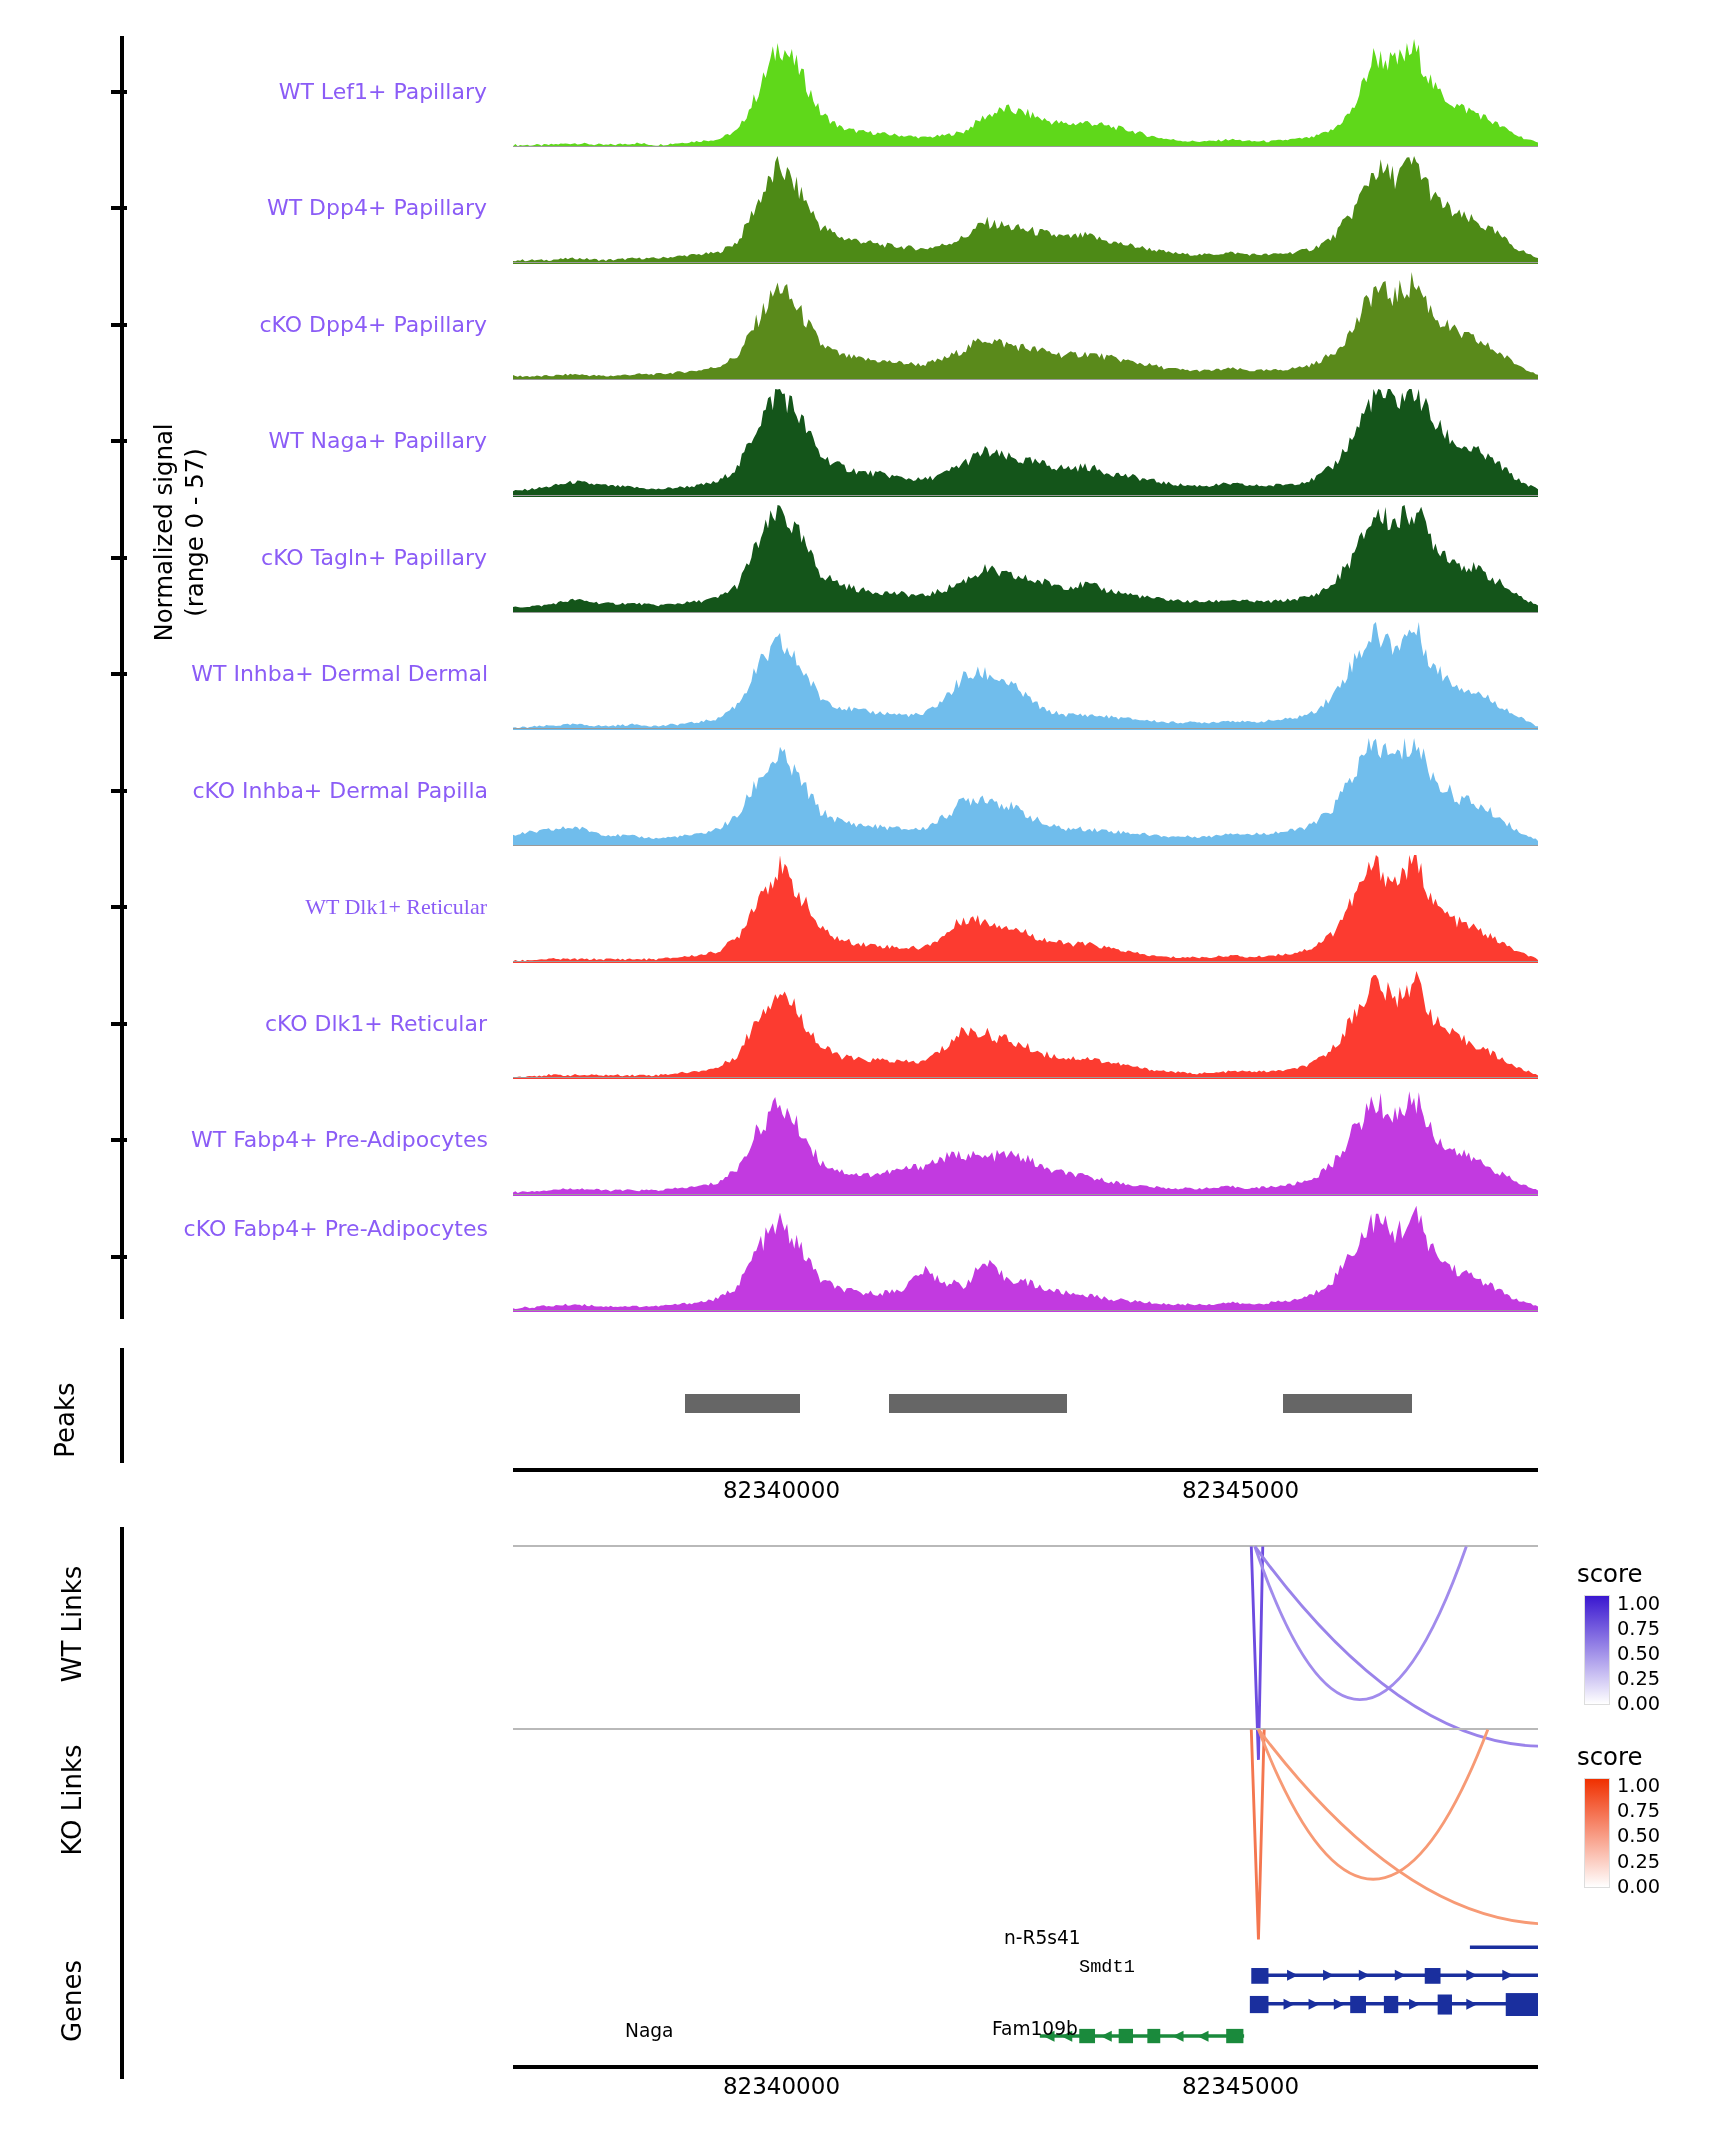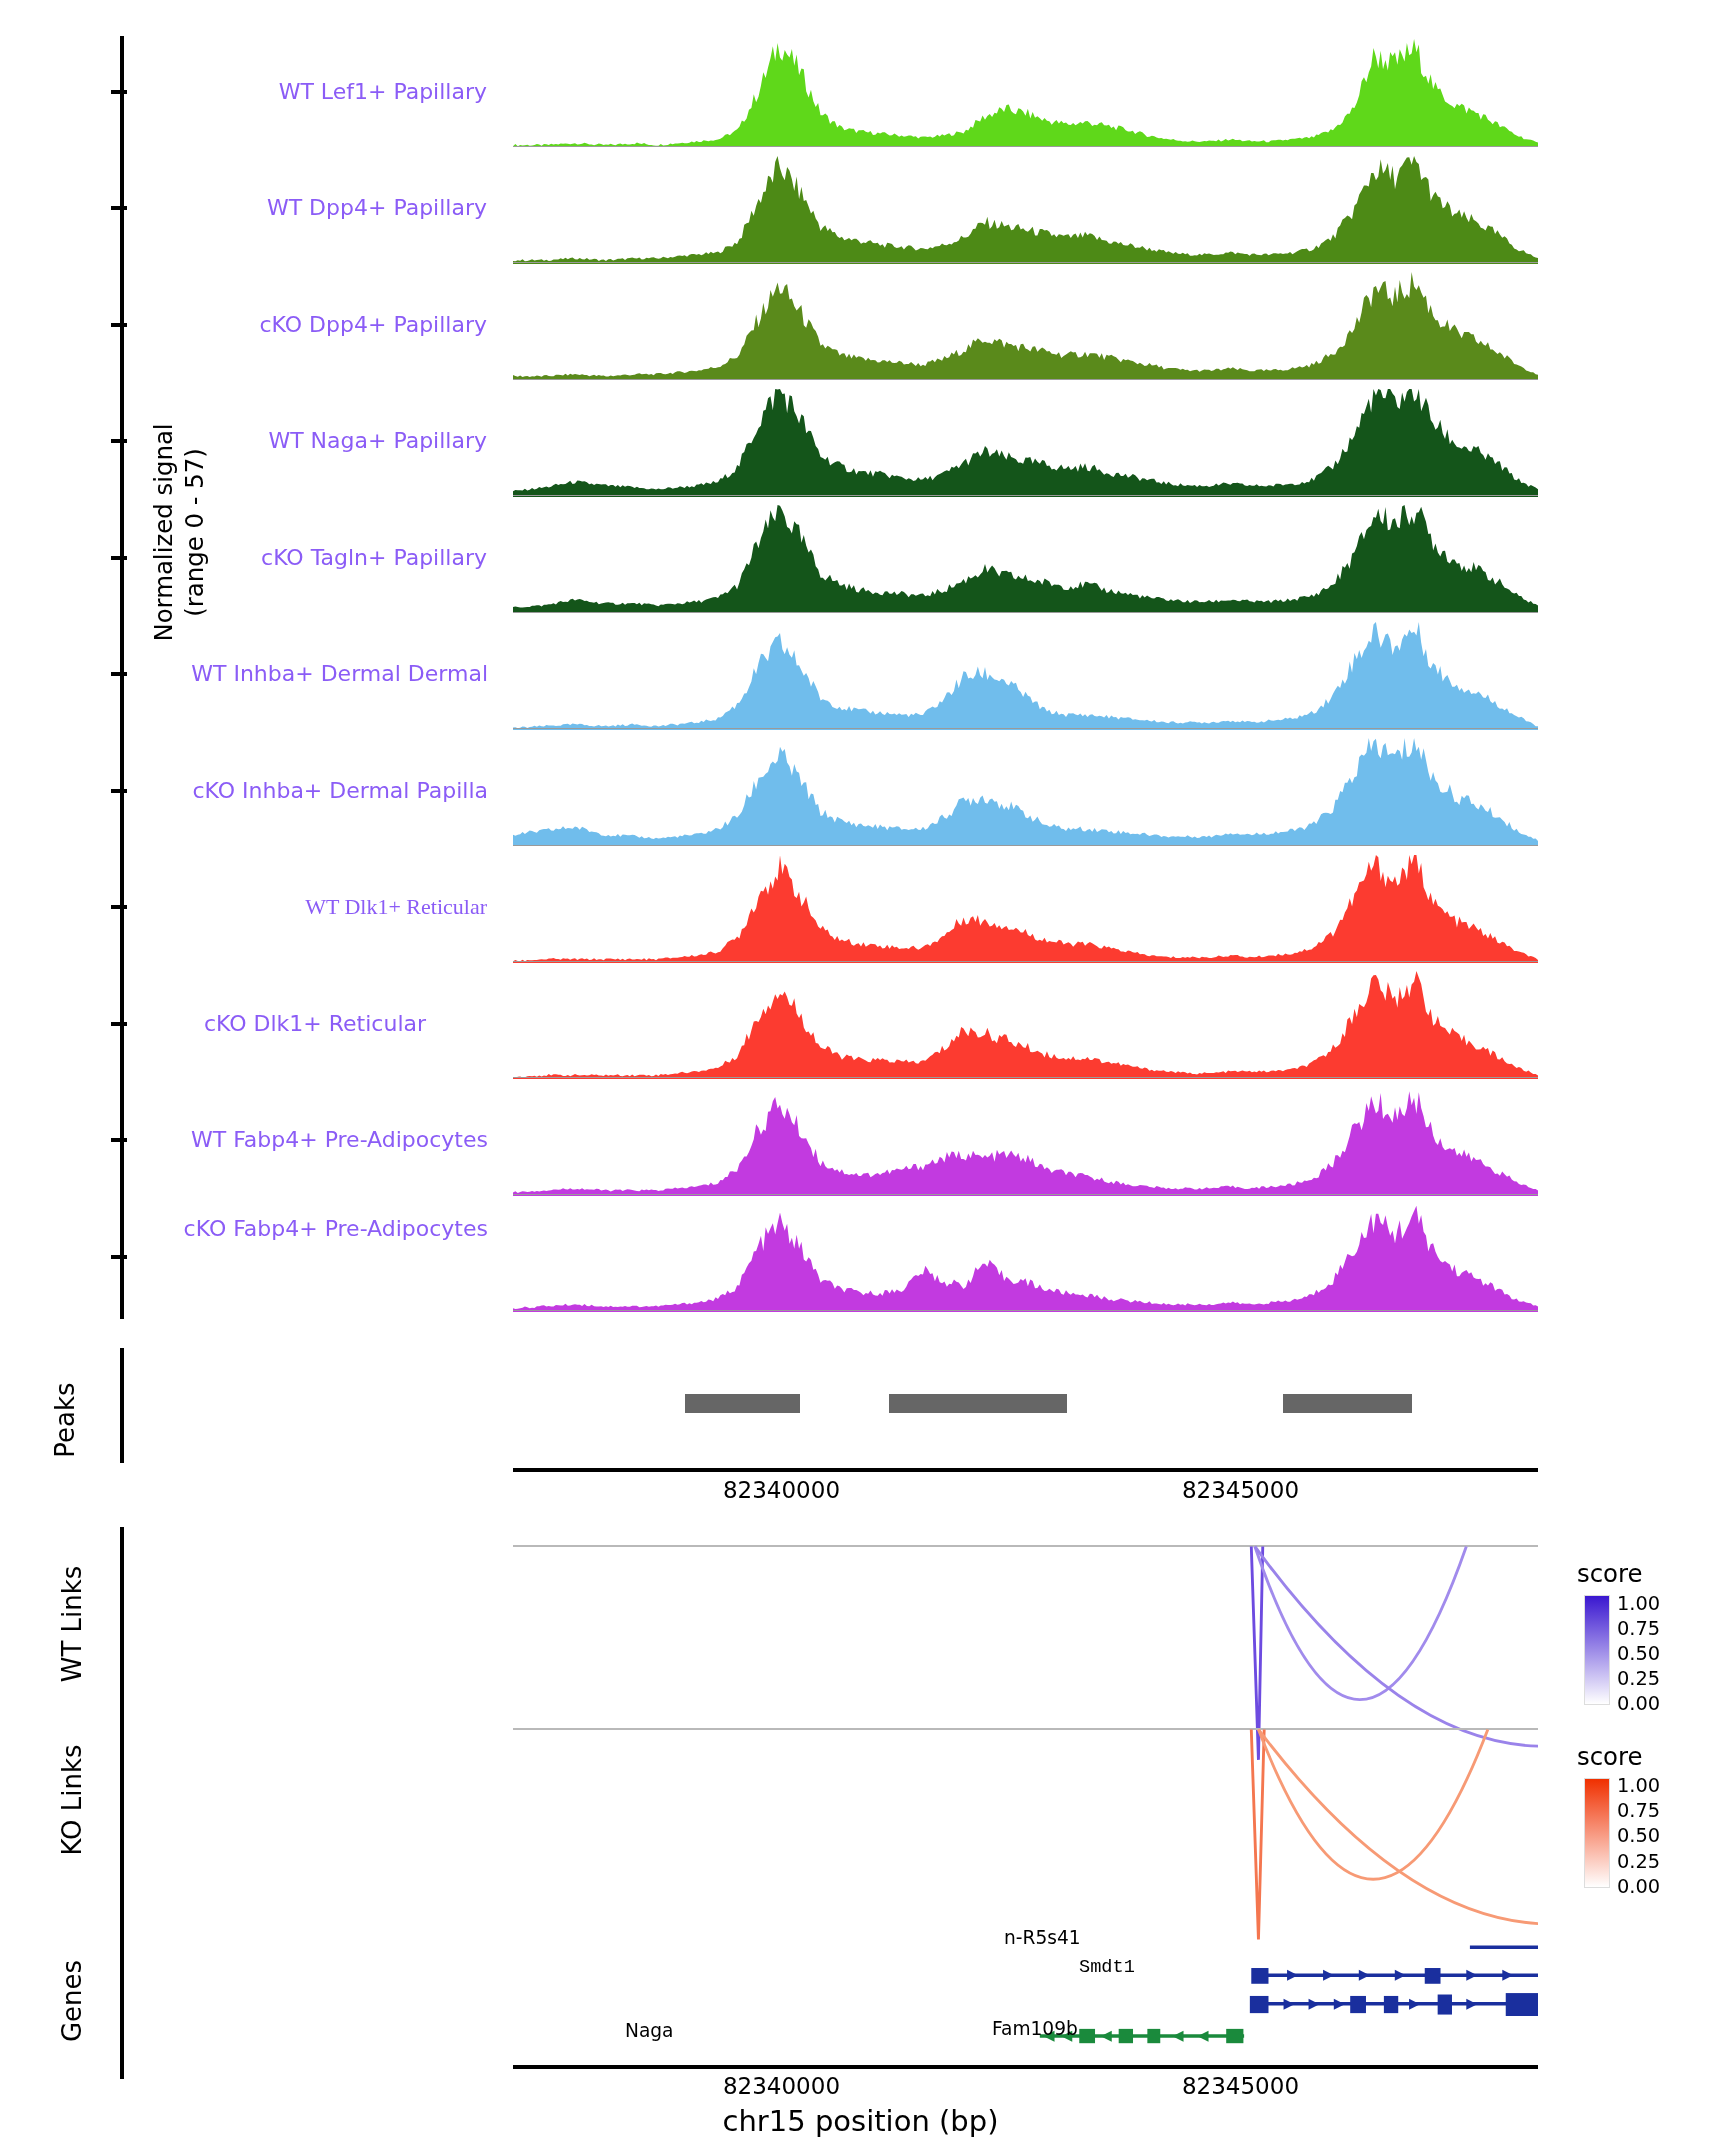--- a/index.html
+++ b/index.html
@@ -107,21 +107,21 @@
   <div class="tick" style="top:1255px;"></div>
 
   <div class="track-name" style="left:143px; top:79px; width:344px;">WT Lef1+ Papillary</div>
   <div class="track-name" style="left:143px; top:195px; width:344px;">WT Dpp4+ Papillary</div>
   <div class="track-name" style="left:143px; top:312px; width:344px;">cKO Dpp4+ Papillary</div>
   <div class="track-name" style="left:143px; top:428px; width:344px;">WT Naga+ Papillary</div>
   <div class="track-name" style="left:143px; top:545px; width:344px;">cKO Tagln+ Papillary</div>
   <div class="track-name" style="left:115px; top:661px; width:373px;">WT Inhba+ Dermal Dermal</div>
   <div class="track-name" style="left:115px; top:778px; width:373px;">cKO Inhba+ Dermal Papilla</div>
   <div class="track-name" style="left:143px; top:894px; width:344px;font-family:Liberation Serif, serif;">WT Dlk1+ Reticular</div>
-  <div class="track-name" style="left:143px; top:1011px; width:344px;text-align:center;">cKO Dlk1+ Reticular</div>
+  <div class="track-name" style="left:143px; top:1011px; width:344px;">cKO Dlk1+ Reticular</div>
   <div class="track-name" style="left:115px; top:1127px; width:373px;">WT Fabp4+ Pre-Adipocytes</div>
   <div class="track-name" style="left:115px; top:1216px; width:373px;text-align:right;">cKO Fabp4+ Pre-Adipocytes</div>
 
   <svg class="track-canvas" style="top:39px;" viewBox="0 0 1430 150" preserveAspectRatio="none">
       <path fill="#5fd81a" d="M 0 150 L 0.0 148.9 L 3.3 146.0 L 6.7 148.8 L 10.0 147.2 L 13.3 147.8 L 16.6 147.5 L 20.0 147.0 L 23.3 148.4 L 26.6 147.9 L 29.9 147.2 L 33.3 145.9 L 36.6 146.4 L 39.9 148.4 L 43.2 145.8 L 46.6 146.1 L 49.9 147.1 L 53.2 145.4 L 56.5 146.7 L 59.9 145.9 L 63.2 146.7 L 66.5 145.1 L 69.8 145.5 L 73.2 145.0 L 76.5 145.6 L 79.8 146.3 L 83.1 145.4 L 86.5 144.8 L 89.8 146.6 L 93.1 146.3 L 96.4 145.6 L 99.8 144.1 L 103.1 145.1 L 106.4 146.7 L 109.7 146.5 L 113.1 147.4 L 116.4 146.4 L 119.7 145.3 L 123.0 145.7 L 126.4 147.3 L 129.7 146.5 L 133.0 146.8 L 136.3 145.5 L 139.7 146.8 L 143.0 147.4 L 146.3 145.7 L 149.7 145.1 L 153.0 146.6 L 156.3 145.6 L 159.6 146.6 L 163.0 146.5 L 166.3 145.7 L 169.6 146.1 L 172.9 143.9 L 176.3 145.0 L 179.6 145.8 L 182.9 144.6 L 186.2 146.2 L 189.6 147.3 L 192.9 147.3 L 196.2 148.0 L 199.5 148.3 L 202.9 148.4 L 206.2 145.8 L 209.5 148.0 L 212.8 147.5 L 216.2 147.2 L 219.5 145.3 L 222.8 146.1 L 226.1 145.3 L 229.5 145.2 L 232.8 144.8 L 236.1 144.0 L 239.4 144.8 L 242.8 144.9 L 246.1 144.1 L 249.4 142.5 L 252.7 143.6 L 256.1 141.6 L 259.4 142.9 L 262.7 143.1 L 266.0 140.6 L 269.4 141.2 L 272.7 142.0 L 276.0 141.1 L 279.3 141.4 L 282.7 140.2 L 286.0 139.5 L 289.3 138.5 L 292.7 136.6 L 296.0 132.9 L 299.3 131.8 L 302.6 133.8 L 306.0 130.1 L 309.3 127.3 L 312.6 125.3 L 315.9 121.8 L 319.3 113.1 L 322.6 115.0 L 325.9 110.5 L 329.2 98.2 L 332.6 95.7 L 335.9 76.8 L 339.2 87.8 L 342.5 80.1 L 345.9 65.0 L 349.2 46.3 L 352.5 54.3 L 355.8 39.6 L 359.2 26.8 L 362.5 10.2 L 365.8 30.5 L 369.1 5.5 L 372.5 25.7 L 375.8 30.3 L 379.1 15.4 L 382.4 21.6 L 385.8 25.8 L 389.1 14.0 L 392.4 37.2 L 395.7 21.7 L 399.1 50.4 L 402.4 40.8 L 405.7 42.1 L 409.0 72.6 L 412.4 81.1 L 415.7 70.5 L 419.0 86.4 L 422.3 94.5 L 425.7 88.8 L 429.0 105.9 L 432.3 106.0 L 435.7 103.5 L 439.0 106.7 L 442.3 117.9 L 445.6 114.2 L 449.0 114.2 L 452.3 123.0 L 455.6 119.6 L 458.9 121.4 L 462.3 126.9 L 465.6 125.6 L 468.9 123.8 L 472.2 124.5 L 475.6 124.5 L 478.9 130.4 L 482.2 126.8 L 485.5 126.7 L 488.9 126.5 L 492.2 128.9 L 495.5 129.9 L 498.8 127.7 L 502.2 133.3 L 505.5 133.1 L 508.8 129.8 L 512.1 131.2 L 515.5 129.5 L 518.8 129.5 L 522.1 132.1 L 525.4 133.9 L 528.8 133.7 L 532.1 131.1 L 535.4 133.2 L 538.7 135.8 L 542.1 134.0 L 545.4 135.9 L 548.7 134.9 L 552.0 134.0 L 555.4 134.2 L 558.7 135.6 L 562.0 135.2 L 565.3 138.2 L 568.7 135.6 L 572.0 135.4 L 575.3 135.3 L 578.7 136.2 L 582.0 135.4 L 585.3 137.0 L 588.6 135.8 L 592.0 132.9 L 595.3 135.4 L 598.6 132.2 L 601.9 134.1 L 605.3 132.4 L 608.6 131.0 L 611.9 134.8 L 615.2 133.8 L 618.6 128.6 L 621.9 129.0 L 625.2 129.9 L 628.5 131.3 L 631.9 126.2 L 635.2 127.0 L 638.5 121.6 L 641.8 123.3 L 645.2 112.5 L 648.5 113.4 L 651.8 114.5 L 655.1 106.3 L 658.5 112.0 L 661.8 106.9 L 665.1 104.1 L 668.4 108.5 L 671.8 102.4 L 675.1 103.4 L 678.4 94.8 L 681.7 96.9 L 685.1 101.5 L 688.4 91.7 L 691.7 91.0 L 695.0 100.1 L 698.4 103.0 L 701.7 104.5 L 705.0 96.1 L 708.3 97.1 L 711.7 100.7 L 715.0 106.5 L 718.3 97.0 L 721.7 110.3 L 725.0 101.5 L 728.3 109.3 L 731.6 107.2 L 735.0 110.1 L 738.3 113.6 L 741.6 109.7 L 744.9 113.6 L 748.3 114.1 L 751.6 119.2 L 754.9 115.3 L 758.2 112.4 L 761.6 117.5 L 764.9 113.6 L 768.2 117.1 L 771.5 116.1 L 774.9 119.2 L 778.2 119.4 L 781.5 116.6 L 784.8 119.9 L 788.2 117.8 L 791.5 115.4 L 794.8 117.4 L 798.1 114.3 L 801.5 113.8 L 804.8 116.6 L 808.1 121.0 L 811.4 119.2 L 814.8 119.8 L 818.1 116.7 L 821.4 115.6 L 824.7 119.8 L 828.1 120.1 L 831.4 119.2 L 834.7 123.5 L 838.0 121.4 L 841.4 126.9 L 844.7 120.0 L 848.0 120.9 L 851.3 122.4 L 854.7 126.8 L 858.0 128.5 L 861.3 128.4 L 864.7 127.4 L 868.0 132.0 L 871.3 129.4 L 874.6 128.2 L 878.0 129.5 L 881.3 132.8 L 884.6 136.0 L 887.9 135.6 L 891.3 134.5 L 894.6 135.1 L 897.9 136.7 L 901.2 137.9 L 904.6 137.4 L 907.9 138.9 L 911.2 138.7 L 914.5 139.4 L 917.9 139.9 L 921.2 139.0 L 924.5 140.5 L 927.8 141.4 L 931.2 141.3 L 934.5 142.5 L 937.8 142.0 L 941.1 142.6 L 944.5 142.5 L 947.8 140.9 L 951.1 142.0 L 954.4 142.6 L 957.8 142.9 L 961.1 142.5 L 964.4 141.5 L 967.7 142.0 L 971.1 140.9 L 974.4 141.2 L 977.7 141.4 L 981.0 141.9 L 984.4 139.5 L 987.7 142.2 L 991.0 141.0 L 994.3 138.9 L 997.7 140.9 L 1001.0 140.1 L 1004.3 138.5 L 1007.7 140.2 L 1011.0 140.2 L 1014.3 140.0 L 1017.6 141.9 L 1021.0 141.8 L 1024.3 140.9 L 1027.6 140.5 L 1030.9 142.3 L 1034.3 141.7 L 1037.6 142.4 L 1040.9 142.5 L 1044.2 141.7 L 1047.6 140.7 L 1050.9 143.4 L 1054.2 143.3 L 1057.5 140.9 L 1060.9 140.5 L 1064.2 140.6 L 1067.5 139.9 L 1070.8 140.1 L 1074.2 141.1 L 1077.5 140.0 L 1080.8 140.6 L 1084.1 139.0 L 1087.5 138.7 L 1090.8 138.6 L 1094.1 137.7 L 1097.4 137.2 L 1100.8 138.6 L 1104.1 136.9 L 1107.4 136.2 L 1110.7 138.0 L 1114.1 135.2 L 1117.4 136.8 L 1120.7 132.7 L 1124.0 133.4 L 1127.4 130.4 L 1130.7 129.2 L 1134.0 128.7 L 1137.3 130.0 L 1140.7 125.2 L 1144.0 126.6 L 1147.3 122.7 L 1150.7 119.1 L 1154.0 119.4 L 1157.3 115.8 L 1160.6 107.6 L 1164.0 103.7 L 1167.3 103.7 L 1170.6 95.1 L 1173.9 96.0 L 1177.3 88.2 L 1180.6 78.2 L 1183.9 58.8 L 1187.2 53.1 L 1190.6 60.0 L 1193.9 46.5 L 1197.2 38.1 L 1200.5 12.4 L 1203.9 24.8 L 1207.2 40.6 L 1210.5 16.3 L 1213.8 41.9 L 1217.2 29.3 L 1220.5 43.7 L 1223.8 18.0 L 1227.1 24.1 L 1230.5 18.3 L 1233.8 35.6 L 1237.1 14.3 L 1240.4 22.2 L 1243.8 31.4 L 1247.1 5.5 L 1250.4 22.5 L 1253.7 20.2 L 1257.1 0.0 L 1260.4 18.3 L 1263.7 7.5 L 1267.0 47.6 L 1270.4 53.0 L 1273.7 50.9 L 1277.0 62.1 L 1280.3 48.8 L 1283.7 69.7 L 1287.0 59.8 L 1290.3 69.9 L 1293.7 68.7 L 1297.0 77.7 L 1300.3 86.7 L 1303.6 88.8 L 1307.0 91.4 L 1310.3 92.9 L 1313.6 96.3 L 1316.9 90.0 L 1320.3 93.1 L 1323.6 89.8 L 1326.9 92.3 L 1330.2 103.3 L 1333.6 95.2 L 1336.9 98.8 L 1340.2 99.5 L 1343.5 102.9 L 1346.9 102.9 L 1350.2 112.2 L 1353.5 104.4 L 1356.8 105.2 L 1360.2 112.2 L 1363.5 114.7 L 1366.8 118.3 L 1370.1 114.4 L 1373.5 115.3 L 1376.8 122.5 L 1380.1 121.3 L 1383.4 121.4 L 1386.8 124.3 L 1390.1 127.8 L 1393.4 128.9 L 1396.7 132.4 L 1400.1 134.0 L 1403.4 135.7 L 1406.7 135.2 L 1410.0 139.1 L 1413.4 139.2 L 1416.7 139.5 L 1420.0 140.0 L 1423.3 140.8 L 1426.7 142.6 L 1430.0 143.7 L 1430 150 Z"></path>
     </svg>
   <div class="baseline" style="top:146px;"></div>
 
   <svg class="track-canvas" style="top:156px;" viewBox="0 0 1430 150" preserveAspectRatio="none">
       <path fill="#4d8a16" d="M 0 150 L 0.0 145.9 L 3.3 146.1 L 6.7 144.8 L 10.0 145.5 L 13.3 143.4 L 16.6 146.1 L 20.0 145.8 L 23.3 144.7 L 26.6 143.5 L 29.9 145.2 L 33.3 144.5 L 36.6 144.1 L 39.9 143.3 L 43.2 145.6 L 46.6 144.1 L 49.9 145.7 L 53.2 145.6 L 56.5 143.9 L 59.9 143.8 L 63.2 143.6 L 66.5 142.0 L 69.8 143.4 L 73.2 141.3 L 76.5 143.4 L 79.8 141.6 L 83.1 140.8 L 86.5 143.4 L 89.8 143.9 L 93.1 141.8 L 96.4 143.4 L 99.8 143.9 L 103.1 141.8 L 106.4 144.1 L 109.7 143.8 L 113.1 142.8 L 116.4 143.1 L 119.7 145.7 L 123.0 144.2 L 126.4 143.6 L 129.7 145.8 L 133.0 143.5 L 136.3 143.2 L 139.7 145.0 L 143.0 144.0 L 146.3 142.8 L 149.7 142.6 L 153.0 142.1 L 156.3 144.4 L 159.6 142.1 L 163.0 141.6 L 166.3 141.1 L 169.6 141.9 L 172.9 142.2 L 176.3 140.8 L 179.6 143.6 L 182.9 143.4 L 186.2 141.4 L 189.6 142.0 L 192.9 140.9 L 196.2 140.7 L 199.5 142.0 L 202.9 142.6 L 206.2 142.1 L 209.5 140.0 L 212.8 140.8 L 216.2 142.0 L 219.5 140.3 L 222.8 141.0 L 226.1 139.9 L 229.5 138.7 L 232.8 138.3 L 236.1 138.8 L 239.4 137.9 L 242.8 139.9 L 246.1 137.1 L 249.4 136.2 L 252.7 136.1 L 256.1 137.0 L 259.4 136.1 L 262.7 137.7 L 266.0 136.5 L 269.4 133.7 L 272.7 136.1 L 276.0 133.0 L 279.3 135.0 L 282.7 133.6 L 286.0 132.7 L 289.3 135.0 L 292.7 133.0 L 296.0 126.1 L 299.3 125.3 L 302.6 125.4 L 306.0 126.1 L 309.3 120.4 L 312.6 122.4 L 315.9 115.1 L 319.3 114.0 L 322.6 95.5 L 325.9 93.4 L 329.2 92.4 L 332.6 76.1 L 335.9 83.0 L 339.2 69.4 L 342.5 59.7 L 345.9 65.3 L 349.2 50.0 L 352.5 49.2 L 355.8 27.4 L 359.2 29.2 L 362.5 37.0 L 365.8 8.3 L 369.1 0.0 L 372.5 17.1 L 375.8 27.3 L 379.1 33.6 L 382.4 15.2 L 385.8 20.6 L 389.1 32.3 L 392.4 48.7 L 395.7 28.4 L 399.1 60.1 L 402.4 42.7 L 405.7 62.6 L 409.0 61.1 L 412.4 70.1 L 415.7 80.0 L 419.0 75.9 L 422.3 86.8 L 425.7 91.9 L 429.0 104.1 L 432.3 99.2 L 435.7 96.1 L 439.0 104.3 L 442.3 100.0 L 445.6 105.8 L 449.0 105.5 L 452.3 111.4 L 455.6 113.8 L 458.9 112.3 L 462.3 116.9 L 465.6 115.6 L 468.9 113.9 L 472.2 116.9 L 475.6 114.8 L 478.9 115.1 L 482.2 117.8 L 485.5 122.0 L 488.9 120.3 L 492.2 120.9 L 495.5 117.9 L 498.8 116.9 L 502.2 121.0 L 505.5 121.3 L 508.8 120.4 L 512.1 124.6 L 515.5 122.6 L 518.8 127.6 L 522.1 120.6 L 525.4 121.1 L 528.8 122.3 L 532.1 126.3 L 535.4 127.9 L 538.7 127.1 L 542.1 125.4 L 545.4 129.8 L 548.7 126.1 L 552.0 123.9 L 555.4 124.6 L 558.7 127.8 L 562.0 131.2 L 565.3 129.9 L 568.7 127.9 L 572.0 128.1 L 575.3 129.0 L 578.7 129.4 L 582.0 126.9 L 585.3 128.0 L 588.6 125.8 L 592.0 125.3 L 595.3 125.1 L 598.6 121.6 L 601.9 123.7 L 605.3 124.1 L 608.6 121.8 L 611.9 123.0 L 615.2 119.7 L 618.6 119.3 L 621.9 117.3 L 625.2 110.7 L 628.5 113.1 L 631.9 113.1 L 635.2 112.0 L 638.5 108.0 L 641.8 101.3 L 645.2 101.1 L 648.5 92.9 L 651.8 92.8 L 655.1 93.0 L 658.5 95.5 L 661.8 84.5 L 665.1 101.4 L 668.4 97.5 L 671.8 88.4 L 675.1 100.9 L 678.4 99.1 L 681.7 90.2 L 685.1 97.8 L 688.4 96.7 L 691.7 95.1 L 695.0 103.2 L 698.4 102.0 L 701.7 96.7 L 705.0 94.3 L 708.3 102.2 L 711.7 100.3 L 715.0 103.8 L 718.3 105.1 L 721.7 102.0 L 725.0 98.3 L 728.3 110.5 L 731.6 110.5 L 735.0 101.4 L 738.3 101.5 L 741.6 103.5 L 744.9 102.8 L 748.3 105.3 L 751.6 111.2 L 754.9 108.8 L 758.2 112.7 L 761.6 108.7 L 764.9 109.3 L 768.2 110.7 L 771.5 109.5 L 774.9 108.6 L 778.2 113.9 L 781.5 109.3 L 784.8 107.8 L 788.2 113.9 L 791.5 106.1 L 794.8 113.1 L 798.1 105.1 L 801.5 110.0 L 804.8 107.2 L 808.1 108.5 L 811.4 111.1 L 814.8 116.5 L 818.1 111.7 L 821.4 116.7 L 824.7 116.9 L 828.1 117.6 L 831.4 121.7 L 834.7 121.8 L 838.0 118.6 L 841.4 119.0 L 844.7 121.8 L 848.0 119.4 L 851.3 123.5 L 854.7 124.2 L 858.0 124.2 L 861.3 121.3 L 864.7 123.1 L 868.0 127.7 L 871.3 127.0 L 874.6 127.6 L 878.0 125.0 L 881.3 128.0 L 884.6 131.1 L 887.9 127.4 L 891.3 132.1 L 894.6 130.4 L 897.9 133.1 L 901.2 129.5 L 904.6 130.9 L 907.9 130.6 L 911.2 134.1 L 914.5 132.2 L 917.9 133.9 L 921.2 135.7 L 924.5 133.2 L 927.8 135.8 L 931.2 136.1 L 934.5 134.4 L 937.8 136.4 L 941.1 134.9 L 944.5 138.7 L 947.8 138.7 L 951.1 137.7 L 954.4 138.3 L 957.8 135.6 L 961.1 137.7 L 964.4 135.0 L 967.7 136.2 L 971.1 135.5 L 974.4 136.5 L 977.7 137.5 L 981.0 137.2 L 984.4 137.0 L 987.7 136.5 L 991.0 136.5 L 994.3 134.1 L 997.7 134.3 L 1001.0 132.7 L 1004.3 133.4 L 1007.7 136.5 L 1011.0 134.1 L 1014.3 135.1 L 1017.6 135.3 L 1021.0 136.2 L 1024.3 136.0 L 1027.6 138.5 L 1030.9 135.8 L 1034.3 135.4 L 1037.6 137.1 L 1040.9 137.4 L 1044.2 138.0 L 1047.6 135.8 L 1050.9 135.4 L 1054.2 137.7 L 1057.5 136.3 L 1060.9 135.1 L 1064.2 135.2 L 1067.5 135.9 L 1070.8 135.1 L 1074.2 136.0 L 1077.5 135.5 L 1080.8 135.5 L 1084.1 133.4 L 1087.5 136.3 L 1090.8 134.3 L 1094.1 132.3 L 1097.4 130.4 L 1100.8 129.0 L 1104.1 129.3 L 1107.4 128.5 L 1110.7 132.4 L 1114.1 131.6 L 1117.4 129.6 L 1120.7 124.3 L 1124.0 127.8 L 1127.4 121.6 L 1130.7 119.3 L 1134.0 116.6 L 1137.3 114.7 L 1140.7 117.8 L 1144.0 108.6 L 1147.3 114.7 L 1150.7 99.8 L 1154.0 96.5 L 1157.3 88.1 L 1160.6 86.0 L 1164.0 82.7 L 1167.3 84.5 L 1170.6 87.8 L 1173.9 68.9 L 1177.3 65.6 L 1180.6 53.5 L 1183.9 47.8 L 1187.2 41.1 L 1190.6 40.8 L 1193.9 42.2 L 1197.2 23.6 L 1200.5 23.6 L 1203.9 33.6 L 1207.2 28.3 L 1210.5 4.4 L 1213.8 24.3 L 1217.2 19.3 L 1220.5 9.7 L 1223.8 33.2 L 1227.1 13.5 L 1230.5 46.2 L 1233.8 29.0 L 1237.1 17.0 L 1240.4 13.1 L 1243.8 7.3 L 1247.1 2.0 L 1250.4 1.9 L 1253.7 12.1 L 1257.1 0.0 L 1260.4 8.4 L 1263.7 11.0 L 1267.0 33.2 L 1270.4 30.2 L 1273.7 29.3 L 1277.0 32.6 L 1280.3 62.5 L 1283.7 54.4 L 1287.0 49.8 L 1290.3 56.3 L 1293.7 57.8 L 1297.0 72.7 L 1300.3 70.9 L 1303.6 62.9 L 1307.0 68.9 L 1310.3 84.0 L 1313.6 80.1 L 1316.9 79.6 L 1320.3 74.4 L 1323.6 85.8 L 1326.9 76.6 L 1330.2 85.6 L 1333.6 91.9 L 1336.9 80.7 L 1340.2 88.6 L 1343.5 90.5 L 1346.9 93.7 L 1350.2 99.8 L 1353.5 100.7 L 1356.8 103.5 L 1360.2 96.2 L 1363.5 97.9 L 1366.8 98.1 L 1370.1 108.2 L 1373.5 103.1 L 1376.8 109.2 L 1380.1 113.4 L 1383.4 111.6 L 1386.8 114.5 L 1390.1 121.5 L 1393.4 123.3 L 1396.7 128.3 L 1400.1 129.7 L 1403.4 132.3 L 1406.7 131.7 L 1410.0 131.0 L 1413.4 135.0 L 1416.7 136.0 L 1420.0 136.5 L 1423.3 139.7 L 1426.7 140.8 L 1430.0 141.5 L 1430 150 Z"></path>
@@ -276,16 +276,15 @@
 
   <div class="gene-label" style="left:1004px; top:1927px;">n-R5s41</div>
   <div class="gene-label" style="left:1079px; top:1957px;font-family:Liberation Mono, monospace;">Smdt1</div>
   <div class="gene-label" style="left:992px; top:1987px;margin-top:31px;">Fam109b</div>
   <div class="gene-label" style="left:625px; top:2020px;">Naga</div>
 
   <div class="genome-axis" style="top:2065px;"></div>
   <div class="axis-tick-label" style="left:674px; top:2073px;">82340000</div>
   <div class="axis-tick-label" style="left:1133px; top:2073px;">82345000</div>
 
-  <div class="xaxis-title" style="left:0; top:2104px;">chr15 position (bp)</div>
 
 </div>
 
 
 </body></html>

